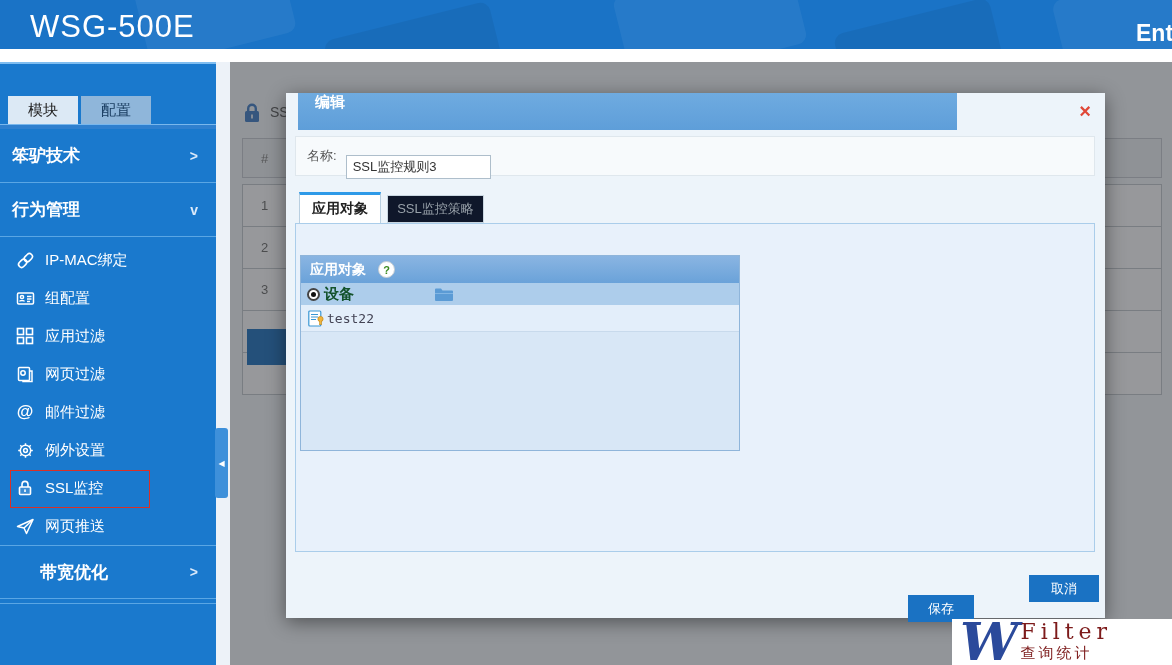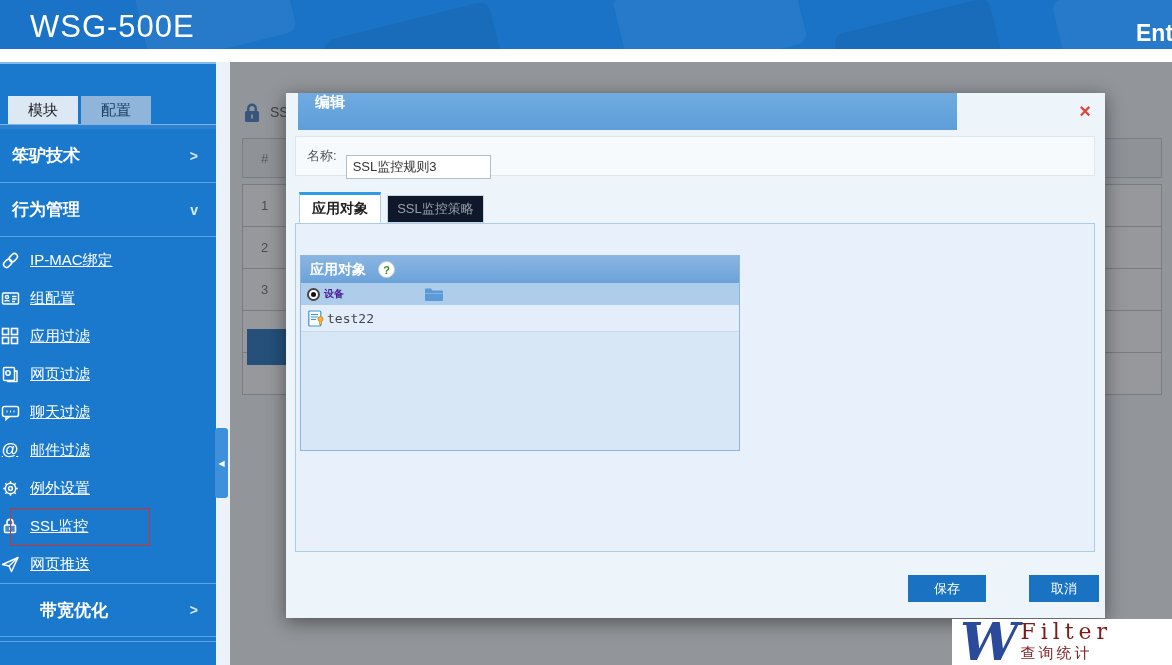--- a/index.html
+++ b/index.html
@@ -19,22 +19,22 @@
   .side-tabs { margin-top:32px; height:28px; padding-left:8px; display:flex; gap:3px; }
   .side-tab { height:28px; padding:0 20px; font-size:15px; display:flex; align-items:center; cursor:pointer; }
   .side-tab.active { background:#dce9f5; color:#222; }
   .side-tab.inactive { background:#8fb6da; color:#173a5e; }
   .side-strip { height:5px; background:#2f80cf; border-top:1px solid #79b7ec; }
   .side-section { height:54px; display:flex; align-items:center; justify-content:space-between;
                   padding:0 18px 0 12px; color:#fff; font-size:17px; font-weight:bold;
                   border-bottom:1px solid rgba(125,190,240,0.65); cursor:pointer; }
   .side-section .chev { font-size:14px; font-weight:bold; color:#dceafa; }
   .side-items { padding-top:4px; }
-  .side-item { position:relative; height:38px; display:flex; align-items:center; 
-               color:#fff; font-size:15px; cursor:pointer;text-decoration:underline; }
+  .side-item { position:relative; height:38px; display:flex; align-items:center; padding-left:15px;
+               color:#fff; font-size:15px; cursor:pointer; }
   .side-item .ico { width:20px; height:20px; margin-right:10px; display:flex; align-items:center; justify-content:center; }
   .side-item.hl::after { content:""; position:absolute; left:10px; top:1px; width:138px; height:36px;
                          border:1px solid #d93025; }
   .at-glyph { font-size:17px; font-weight:bold; color:#fff; }
   .side-bottom { height:16px; border-top:1px solid rgba(125,190,240,0.65); margin-top:4px; }
 
   .gap-strip { left:216px; top:62px; width:14px; height:603px; background:#edf2f8; z-index:5; }
   .collapse-handle { left:215px; top:428px; width:13px; height:70px; background:#3e90da; border-radius:3px;
                      display:flex; align-items:center; justify-content:center; color:#fff; font-size:8px;
                      cursor:pointer; z-index:7; }
@@ -81,29 +81,29 @@
   .lp-header { height:27px; background:linear-gradient(#8ab5e2,#6aa2d9); display:flex; align-items:center;
                padding-left:9px; color:#fff; font-size:14px; font-weight:bold; gap:12px; }
   .help-badge { width:17px; height:17px; border-radius:50%; background:#fff; border:1px solid #c5cdd4;
                 color:#3a8a1f; font-size:11px; font-weight:bold; display:flex; align-items:center;
                 justify-content:center; cursor:pointer; }
   .lp-row-dev { height:22px; background:#adcdeb; display:flex; align-items:center; padding-left:6px;
                 cursor:pointer; }
   .radio { width:13px; height:13px; border-radius:50%; border:2px solid #444; background:#fff;
            display:flex; align-items:center; justify-content:center; margin-right:4px; }
   .radio .dot { width:5px; height:5px; border-radius:50%; background:#111; }
-  .dev-label { font-size:10px; font-weight:bold; color:#4c1d95; }
+  .dev-label { font-size:15px; font-weight:bold; color:#14532d; }
   .lp-folder { margin-left:80px; display:flex; }
   .lp-row-item { height:27px; background:#e3eefa; border-bottom:1px solid #c8daec; display:flex;
                  align-items:center; padding-left:7px; cursor:pointer; }
   .item-label { font-family:"DejaVu Sans Mono", monospace; font-size:13px; color:#445; }
   .m-btn { position:absolute; top:482px; height:27px; background:#1a72c3; color:#fff; font-size:13px;
            border:none; display:flex; align-items:center; justify-content:center; cursor:pointer;
            font-family:"Liberation Sans", sans-serif; }
-  .m-btn.save { left:622px; width:78px; }
+  .m-btn.save { left:622px; width:66px;margin-top:20px; }
   .m-btn.cancel { left:743px; width:70px; }
 
   
   .logo-box { left:952px; top:619px; width:220px; height:46px; background:#fff; z-index:4;
               display:flex; align-items:flex-start; padding-left:8px; }
   .logo-w { font-family:"DejaVu Serif", serif; font-style:italic; font-weight:bold; font-size:52px;
             line-height:46px; color:#2b4a9b; margin-right:2px; }
   .logo-col { padding-top:2px; }
   .logo-name { font-family:"DejaVu Serif", serif; font-size:22px; letter-spacing:5px; color:#7d1b1b; line-height:22px; }
   .logo-sub { font-size:15px; letter-spacing:3px; color:#7d1b1b; line-height:19px; }
@@ -181,30 +181,20 @@
       </div>
       <div class="side-item">
         <span class="ico">
           <svg width="19" height="19" viewBox="0 0 19 19" fill="none" stroke="#fff" stroke-width="1.5">
             <rect x="2.5" y="2.5" width="11" height="13" rx="1"></rect>
             <path d="M13.5 6 h2.5 v10.5 h-9 v-1"></path>
             <circle cx="7" cy="8" r="2.2"></circle>
           </svg>
         </span>
         <span>网页过滤</span>
-      </div>
-      <div class="side-item">
-        <span class="ico">
-          <svg width="19" height="19" viewBox="0 0 19 19" fill="none" stroke="#fff" stroke-width="1.5">
-            <rect x="1.5" y="3.5" width="16" height="10" rx="2"></rect>
-            <path d="M5 13.5 v3 l3.5-3"></path>
-            <path d="M5.5 8.5 h1 M9 8.5 h1 M12.5 8.5 h1" stroke-width="1.8"></path>
-          </svg>
-        </span>
-        <span>聊天过滤</span>
       </div>
       <div class="side-item">
         <span class="ico at-glyph">@</span>
         <span>邮件过滤</span>
       </div>
       <div class="side-item">
         <span class="ico">
           <svg width="19" height="19" viewBox="0 0 19 19" fill="none" stroke="#fff" stroke-width="1.5">
             <circle cx="9.5" cy="9.5" r="5.2"></circle>
             <circle cx="9.5" cy="9.5" r="1.9"></circle>

